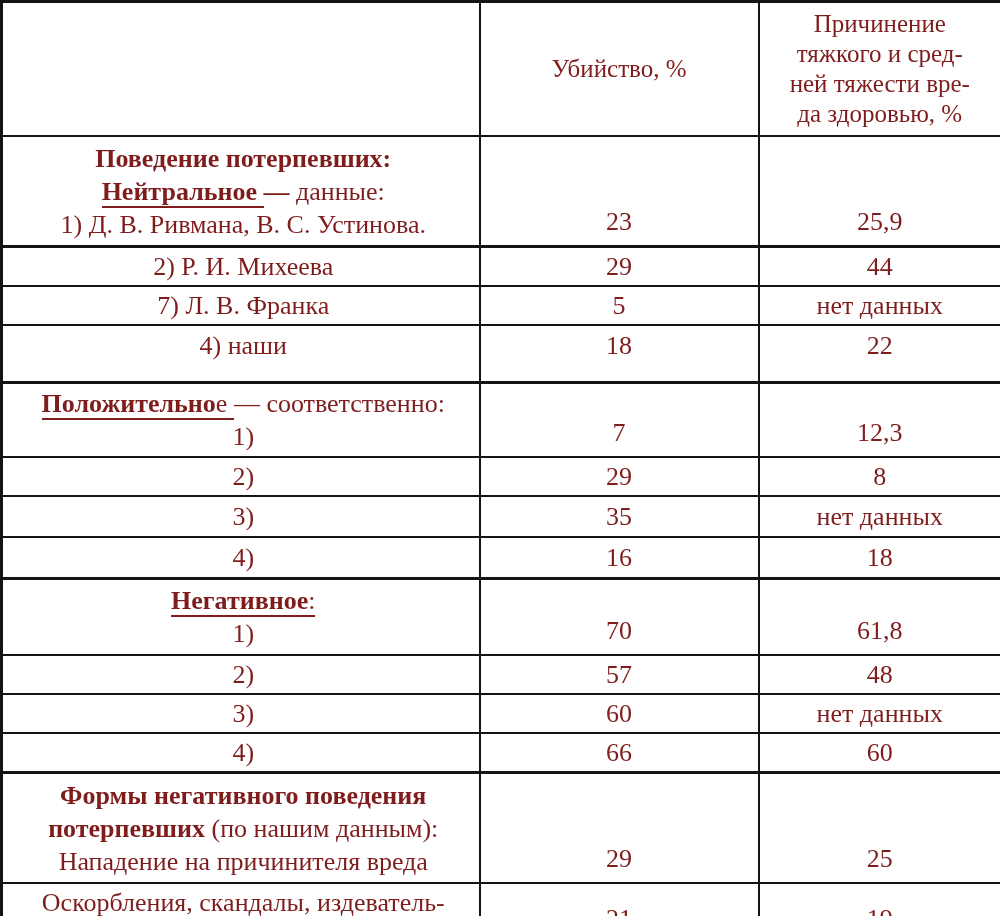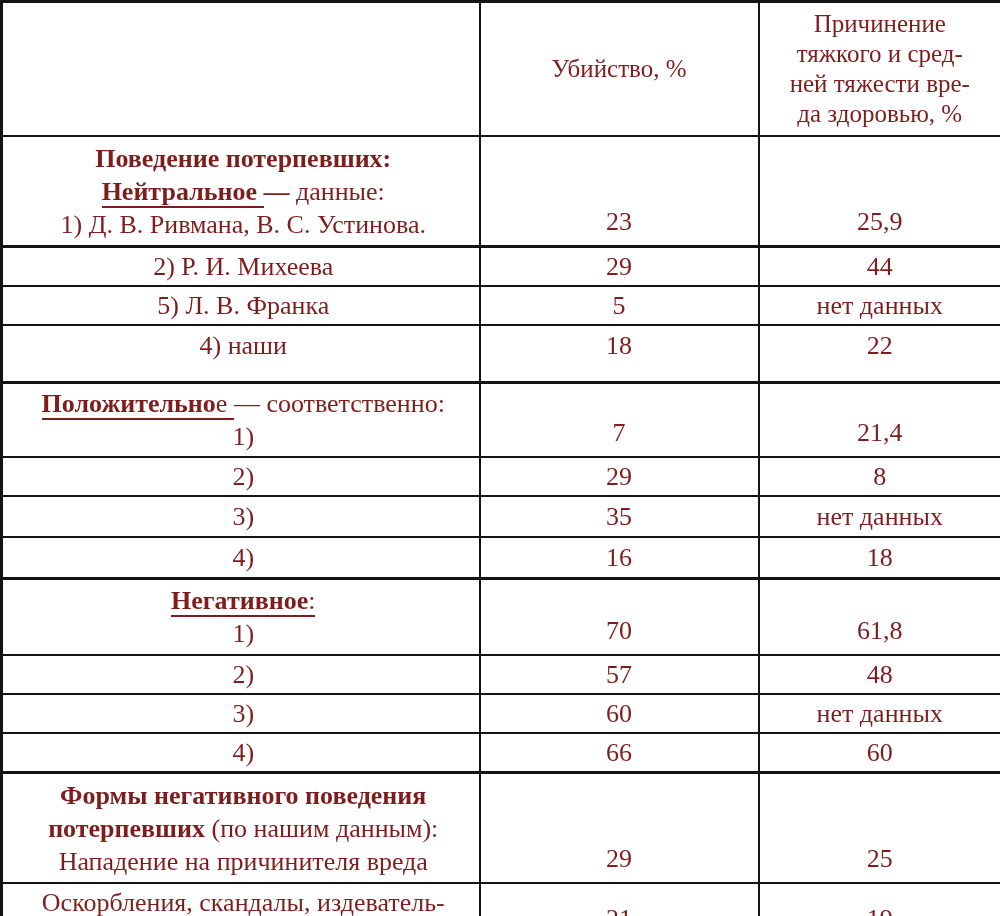--- a/index.html
+++ b/index.html
@@ -89,37 +89,37 @@
       </td>
       <td class="val bot">23</td>
       <td class="val bot">25,9</td>
     </tr>
     <tr class="r-sim thick">
       <td class="lbl">2) Р. И. Михеева</td>
       <td class="val">29</td>
       <td class="val">44</td>
     </tr>
     <tr class="r-sim">
-      <td class="lbl">5) Л. В. Франка</td>
+      <td class="lbl">7) Л. В. Франка</td>
       <td class="val">5</td>
       <td class="val">нет данных</td>
     </tr>
     <tr class="r-nashi r-top">
       <td class="lbl">4) наши</td>
       <td class="val">18</td>
       <td class="val">22</td>
     </tr>
 
     <tr class="r-block2 thick">
       <td class="lbl">
         <div class="ln"><span class="bold ul">Положительно</span><span class="ul">е </span><span>— соответственно:</span></div>
         <div class="ln">1)</div>
       </td>
       <td class="val bot">7</td>
-      <td class="val bot">21,4</td>
+      <td class="val bot">12,3</td>
     </tr>
     <tr class="r-sim">
       <td class="lbl">2)</td>
       <td class="val">29</td>
       <td class="val">8</td>
     </tr>
     <tr class="r-tall">
       <td class="lbl">3)</td>
       <td class="val">35</td>
       <td class="val">нет данных</td>

